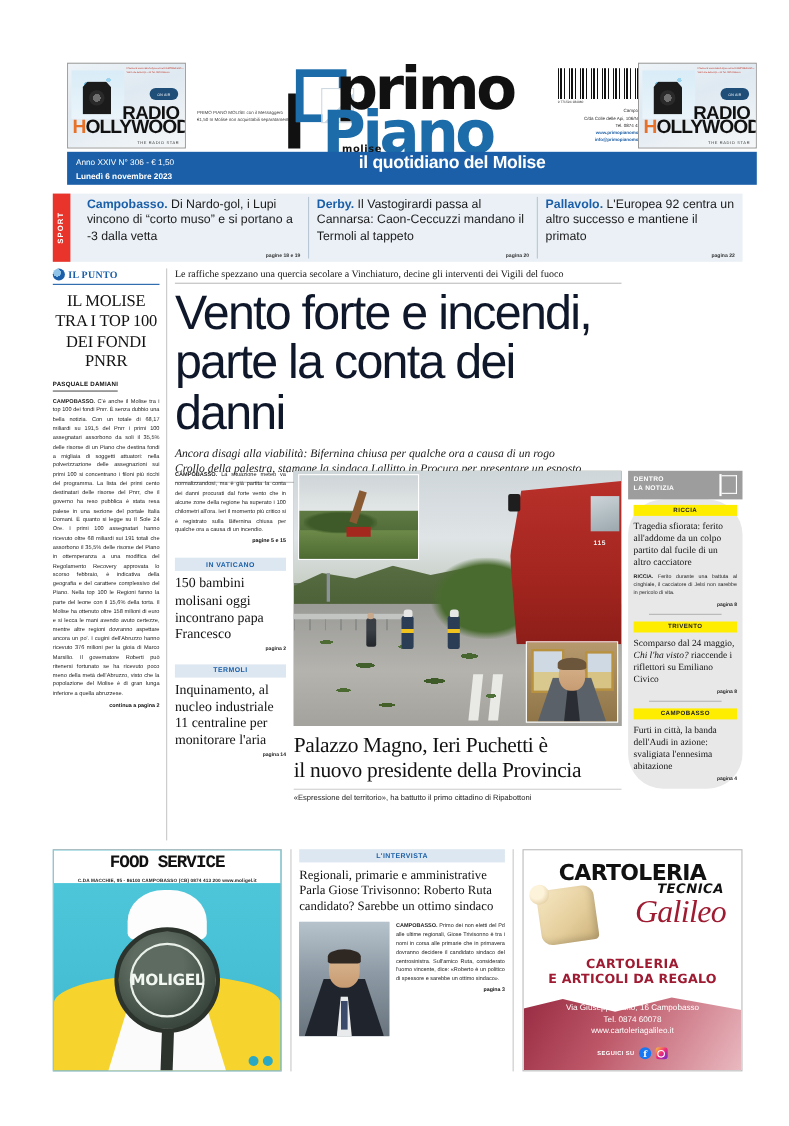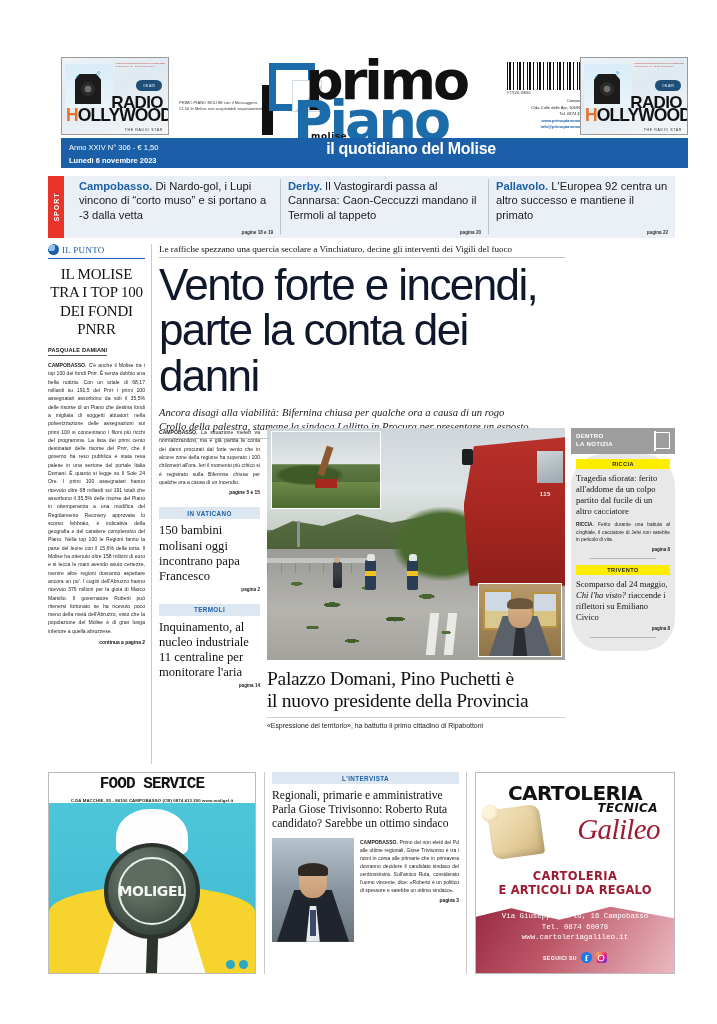--- a/index.html
+++ b/index.html
@@ -158,21 +158,21 @@
   .lcol { position:absolute; left:0; top:0; width:104px; height:520px;
           border-right:1px solid #c8c8c8; padding-right:6px; }
   .punto {
     display:flex; align-items:center; gap:3px; padding-bottom:3px;
     border-bottom:1px solid #1b5fa8;
   }
   .punto-dot {
     width:11px; height:11px; border-radius:50%;
     background:radial-gradient(circle at 35% 35%,#8fc3e8 0 35%,#1b5fa8 36% 100%);
   }
-  .punto-label { font-size:9px; font-weight:normal; color:#1b5fa8; letter-spacing:.3px;
+  .punto-label { font-size:9px; font-weight:bold; color:#1b5fa8; letter-spacing:.3px;
     font-family:"Liberation Serif", serif; }
   .lead-title {
     margin-top:6px; text-align:center; font-family:"Liberation Serif", serif;
     font-size:15px; line-height:1.22; color:#111; letter-spacing:-.2px;
   }
   .byline {
     margin-top:7px; font-size:5.6px; font-weight:bold; letter-spacing:.2px;
     color:#111; border-bottom:1px solid #555; padding-bottom:2px; display:inline-block;
   }
   .lbody {
@@ -524,21 +524,21 @@
   }
   .cart-wave {
     position:absolute; left:0; bottom:0; width:100%; height:72px;
     background:linear-gradient(120deg,#8e1730 0%, #b84a5c 42%, #e8b3bb 100%);
     clip-path: polygon(0 22%, 18% 10%, 42% 26%, 68% 8%, 100% 24%, 100% 100%, 0 100%);
     opacity:.92;
   }
   .cart-addr {
     position:absolute; left:0; bottom:30px; width:100%; text-align:center;
     color:#fff; font-size:7.4px; line-height:1.45;
-    font-family:Liberation Mono, monospace;
+    font-family:Liberation Sans, sans-serif;
   }
   .cart-seguici {
     position:absolute; left:0; bottom:10px; width:100%;
     display:flex; justify-content:center; align-items:center; gap:4px;
   }
   .cart-seguici .lab { color:#fff; font-size:5.2px; font-weight:bold; letter-spacing:.4px; }
   .cart-seguici .fb {
     width:11px; height:11px; border-radius:50%; background:#1877f2; color:#fff;
     font-size:8px; font-weight:bold; display:flex; align-items:center; justify-content:center;
     font-family:"DejaVu Serif", serif;
@@ -708,21 +708,21 @@
             <div class="frame2"></div>
             <div class="body"></div>
             <div class="shirt"></div>
             <div class="head"></div>
             <div class="hair"></div>
           </div>
         </div>
 
         <div class="palazzo">
           <div class="palazzo-title">
-            <div>Palazzo Domani, Pino Puchetti è</div>
+            <div>Palazzo Magno, Ieri Puchetti è</div>
             <div>il nuovo presidente della Provincia</div>
           </div>
           <div class="palazzo-sub">«Espressione del territorio», ha battutto il primo cittadino di Ripabottoni</div>
         </div>
       </div>
     </div>
 
     <div class="rcol">
       <div class="dentro-head">
         <div class="t1">DENTRO</div>
@@ -741,20 +741,25 @@
         <div class="rsep"></div>
 
         <div>
           <div class="ytag">TRIVENTO</div>
           <div class="ritem-title"><span>Scomparso dal 24 maggio, </span><i>Chi l'ha visto?</i><span> riaccende i riflettori su Emiliano Civico</span></div>
           <div class="ritem-page">pagina 8</div>
         </div>
 
         <div class="rsep"></div>
 
+        <div>
+          <div class="ytag">CAMPOBASSO</div>
+          <div class="ritem-title">Furti in città, la banda dell'Audi in azione: svaligiata l'ennesima abitazione</div>
+          <div class="ritem-page">pagina 4</div>
+        </div>
       </div>
     </div>
   </div>
 
   <div class="bottom">
 
     <div class="ad-food">
       <div class="food-hdr"></div>
       <div class="food-title">FOOD SERVICE</div>
       <div class="food-sub">C.DA MACCHIE, 95 - 86100 CAMPOBASSO (CB)  0874 413 200     www.moligel.it</div>

